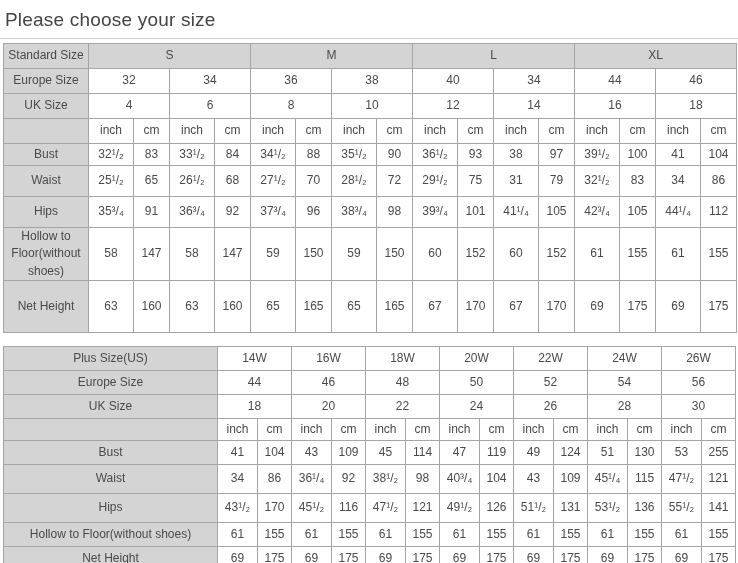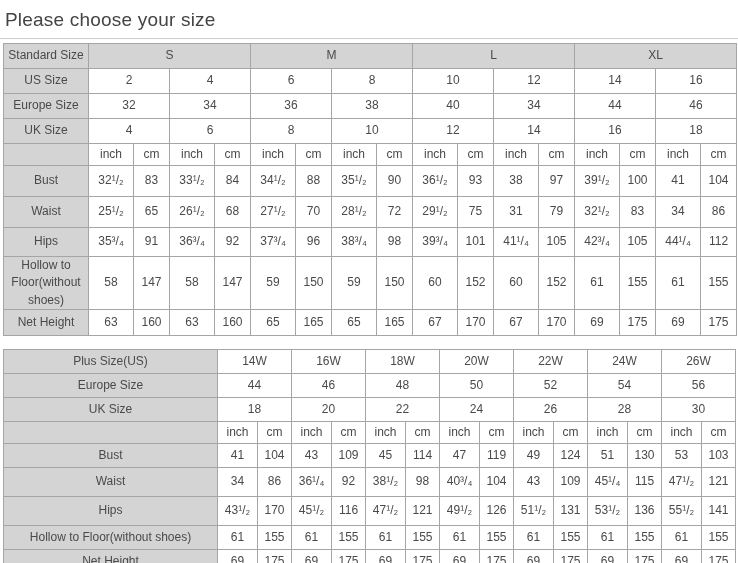--- a/index.html
+++ b/index.html
@@ -76,31 +76,20 @@
     </colgroup>
   <tbody>
       <tr>
         <td class="lbl">Standard Size</td>
         <td class="hdr" colspan="4">S</td>
         <td class="hdr" colspan="4">M</td>
         <td class="hdr" colspan="4">L</td>
         <td class="hdr" colspan="4">XL</td>
       </tr>
       <tr>
-        <td class="lbl">US Size</td>
-        <td colspan="2">2</td>
-        <td colspan="2">4</td>
-        <td colspan="2">6</td>
-        <td colspan="2">8</td>
-        <td colspan="2">10</td>
-        <td colspan="2">12</td>
-        <td colspan="2">14</td>
-        <td colspan="2">16</td>
-      </tr>
-      <tr>
         <td class="lbl">Europe Size</td>
         <td colspan="2">32</td>
         <td colspan="2">34</td>
         <td colspan="2">36</td>
         <td colspan="2">38</td>
         <td colspan="2">40</td>
         <td colspan="2">34</td>
         <td colspan="2">44</td>
         <td colspan="2">46</td>
       </tr>
@@ -306,21 +295,21 @@
         <td>109</td>
         <td>45</td>
         <td>114</td>
         <td>47</td>
         <td>119</td>
         <td>49</td>
         <td>124</td>
         <td>51</td>
         <td>130</td>
         <td>53</td>
-        <td>103</td>
+        <td>255</td>
       </tr>
       <tr>
         <td class="lbl">Waist</td>
         <td>34</td>
         <td>86</td>
         <td>36¹/₄</td>
         <td>92</td>
         <td>38¹/₂</td>
         <td>98</td>
         <td>40³/₄</td>

